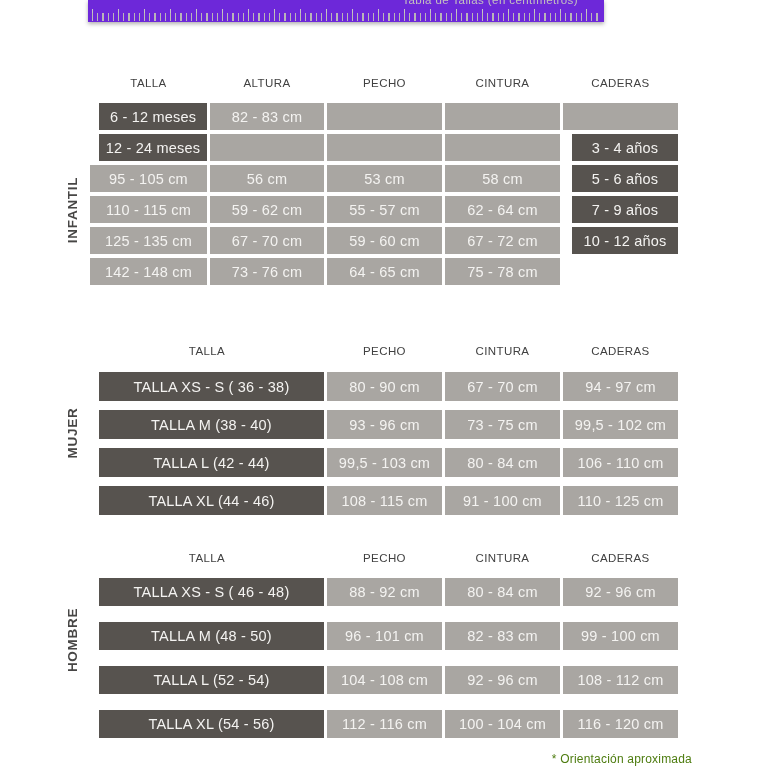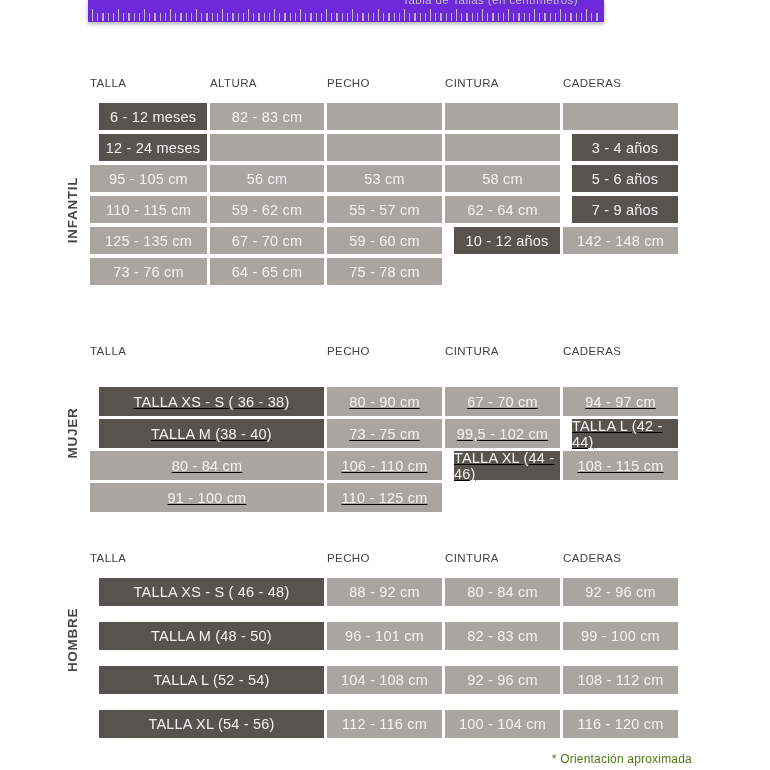--- a/index.html
+++ b/index.html
@@ -14,24 +14,24 @@
   .ticks.minor{height:8px;
     background:repeating-linear-gradient(90deg,rgba(190,187,184,.95) 0 1.2px,transparent 1.2px 5.2px);}
   .ticks.major{height:12px;
     background:repeating-linear-gradient(90deg,rgba(205,202,199,.95) 0 1.4px,transparent 1.4px 26px);}
 
   
   .headrow,.grid{position:absolute;left:90px;width:588px;display:grid;column-gap:3px;}
   .c5{grid-template-columns:117px 114px 115px 115px 115px;}
   .c4{grid-template-columns:234px 115px 115px 115px;}
   .headrow{color:#414141;font-size:11.5px;letter-spacing:.4px;}
-  .hcell{}
+  .hcell{text-align:center;}
 
   .h-inf{top:77px;}  .g-inf{top:103px;row-gap:4px;grid-auto-rows:27px;}
-  .h-muj{top:345px;} .g-muj{top:387px;row-gap:3px;grid-auto-rows:29px;text-decoration:underline;}
+  .h-muj{top:345px;} .g-muj{top:372px;row-gap:9px;grid-auto-rows:29px;}
   .h-hom{top:552px;} .g-hom{top:578px;row-gap:16px;grid-auto-rows:28px;}
 
   .cell{display:flex;align-items:center;justify-content:center;
         color:#f4f3f1;font-size:14.5px;letter-spacing:.2px;}
   .cell.dark{background:#57534f;margin-left:9px;}
   .cell.light{background:#a9a6a2;}
 
   
   .vlabel{position:absolute;left:72px;font-weight:bold;font-size:13.5px;color:#474645;
           letter-spacing:.7px;white-space:nowrap;
@@ -75,43 +75,46 @@
     <div class="cell light">58 cm</div>
     <div class="cell dark">5 - 6 años</div>
     <div class="cell light">110 - 115 cm</div>
     <div class="cell light">59 - 62 cm</div>
     <div class="cell light">55 - 57 cm</div>
     <div class="cell light">62 - 64 cm</div>
     <div class="cell dark">7 - 9 años</div>
     <div class="cell light">125 - 135 cm</div>
     <div class="cell light">67 - 70 cm</div>
     <div class="cell light">59 - 60 cm</div>
+    <div class="cell light">67 - 72 cm</div>
     <div class="cell dark">10 - 12 años</div>
     <div class="cell light">142 - 148 cm</div>
     <div class="cell light">73 - 76 cm</div>
     <div class="cell light">64 - 65 cm</div>
     <div class="cell light">75 - 78 cm</div>
   </div>
 
 <div class="vlabel" style="top:433px">MUJER</div>
 <div class="headrow c4 h-muj thead">
     <div class="hcell">TALLA</div>
     <div class="hcell">PECHO</div>
     <div class="hcell">CINTURA</div>
     <div class="hcell">CADERAS</div>
   </div>
 <div class="grid c4 g-muj tbody">
     <div class="cell dark">TALLA XS - S ( 36 - 38)</div>
     <div class="cell light">80 - 90 cm</div>
     <div class="cell light">67 - 70 cm</div>
     <div class="cell light">94 - 97 cm</div>
     <div class="cell dark">TALLA M (38 - 40)</div>
+    <div class="cell light">93 - 96 cm</div>
     <div class="cell light">73 - 75 cm</div>
     <div class="cell light">99,5 - 102 cm</div>
     <div class="cell dark">TALLA L (42 - 44)</div>
+    <div class="cell light">99,5 - 103 cm</div>
     <div class="cell light">80 - 84 cm</div>
     <div class="cell light">106 - 110 cm</div>
     <div class="cell dark">TALLA XL (44 - 46)</div>
     <div class="cell light">108 - 115 cm</div>
     <div class="cell light">91 - 100 cm</div>
     <div class="cell light">110 - 125 cm</div>
   </div>
 
 <div class="vlabel" style="top:640px">HOMBRE</div>
 <div class="headrow c4 h-hom thead">

